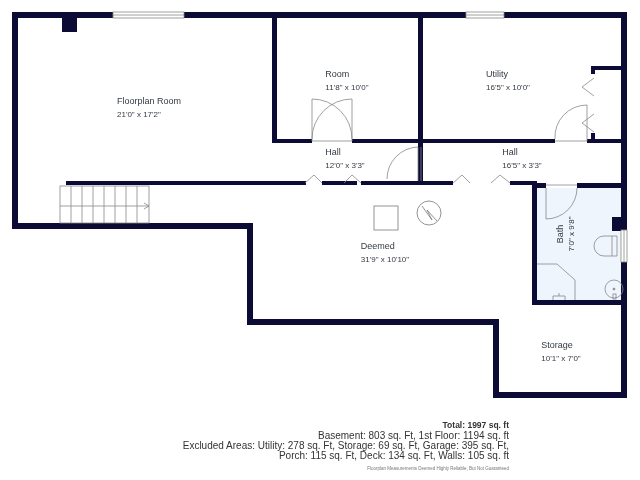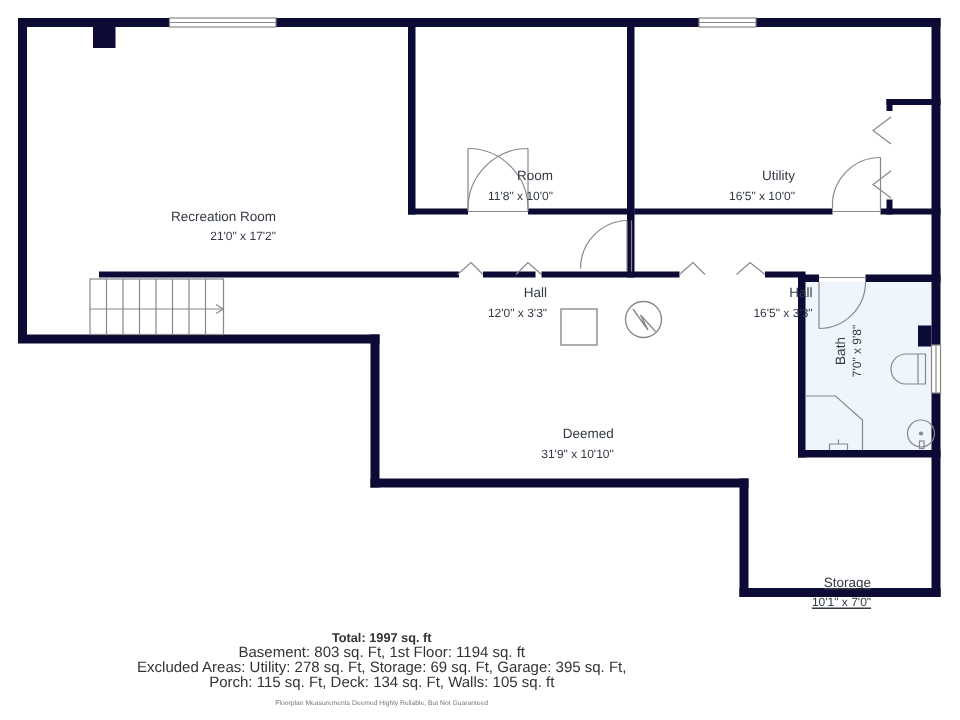--- a/index.html
+++ b/index.html
@@ -1,24 +1,24 @@
 <!DOCTYPE html>
 <html><head>
   <meta charset="utf-8">
   <style>
     html, body { margin: 0; padding: 0; background: #ffffff; }
     body { width: 640px; height: 480px; position: relative; overflow: hidden; font-family: "Liberation Sans", sans-serif; }
     #plan { position: absolute; left: 0; top: 0; width: 640px; height: 410px; }
-    .room-label { position: absolute; text-align: right; color: #333a44; font-size: 9px; line-height: 13px; white-space: nowrap; transform: translateX(-50%); margin-top: 43px; }
+    .room-label { position: absolute; text-align: left; color: #333a44; font-size: 9px; line-height: 13px; white-space: nowrap; transform: translateX(-50%); }
     .room-label .name { display: block; font-size: 9px; }
     .room-label .dims { display: block; font-size: 8px; }
     .bath-label { position: absolute; left: 566px; top: 234px; transform: translate(-50%, -50%) rotate(-90deg); text-align: center; color: #333a44; white-space: nowrap; line-height: 12px; }
     .bath-label .name { display: block; font-size: 9px; }
     .bath-label .dims { display: block; font-size: 8px; }
-    #summary { position: absolute; left: 0; top: 420px; width: 509px; text-align: center; color: #333333; }
+    #summary { position: absolute; left: 0; top: 420px; width: 509px; text-align: right; color: #333333; }
     #summary .total { font-weight: bold; font-size: 8.5px; line-height: 11px; display: block; }
     #summary .line { font-size: 10px; line-height: 10px; display: block; }
     #summary .disclaimer { font-size: 4.5px; line-height: 8px; display: block; color: #777; margin-top: 4px; }
   </style>
 </head>
 <body>
 
 <div id="plan">
   <svg width="640" height="410" viewBox="0 0 640 410" xmlns="http://www.w3.org/2000/svg">
 
@@ -146,21 +146,21 @@
       <path d="M617 236 L604 236 A10 10 0 0 0 604 256 L617 256 Z"></path>
       <line x1="612" y1="236" x2="612" y2="256"></line>
       <circle cx="614" cy="289" r="9"></circle>
       <circle cx="614" cy="289" r="1" fill="#888888"></circle>
       <rect x="613" y="294" width="3" height="5"></rect>
     </g>
   </svg>
 
   
   <div class="room-label" style="left:149px; top:95px;">
-    <span class="name">Recreation Room</span>
+    <span class="name">Floorplan Room</span>
     <span class="dims">21'0" x 17'2"</span>
   </div>
   <div class="room-label" style="left:347px; top:68px;">
     <span class="name">Room</span>
     <span class="dims">11'8" x 10'0"</span>
   </div>
   <div class="room-label" style="left:508px; top:68px;">
     <span class="name">Utility</span>
     <span class="dims">16'5" x 10'0"</span>
   </div>
@@ -173,21 +173,21 @@
     <span class="dims">16'5" x 3'3"</span>
   </div>
   <div class="room-label" style="left:385px; top:240px;">
     <span class="name">Deemed</span>
     <span class="dims">31'9" x 10'10"</span>
   </div>
   <div class="bath-label">
     <span class="name">Bath</span>
     <span class="dims">7'0" x 9'8"</span>
   </div>
-  <div class="room-label" style="left:561px; top:339px;text-decoration:underline;">
+  <div class="room-label" style="left:561px; top:339px;">
     <span class="name">Storage</span>
     <span class="dims">10'1" x 7'0"</span>
   </div>
 </div>
 
 <div id="summary">
   <span class="total">Total: 1997 sq. ft</span>
   <span class="line">Basement: 803 sq. Ft, 1st Floor: 1194 sq. ft</span>
   <span class="line">Excluded Areas: Utility: 278 sq. Ft, Storage: 69 sq. Ft, Garage: 395 sq. Ft,</span>
   <span class="line">Porch: 115 sq. Ft, Deck: 134 sq. Ft, Walls: 105 sq. ft</span>

